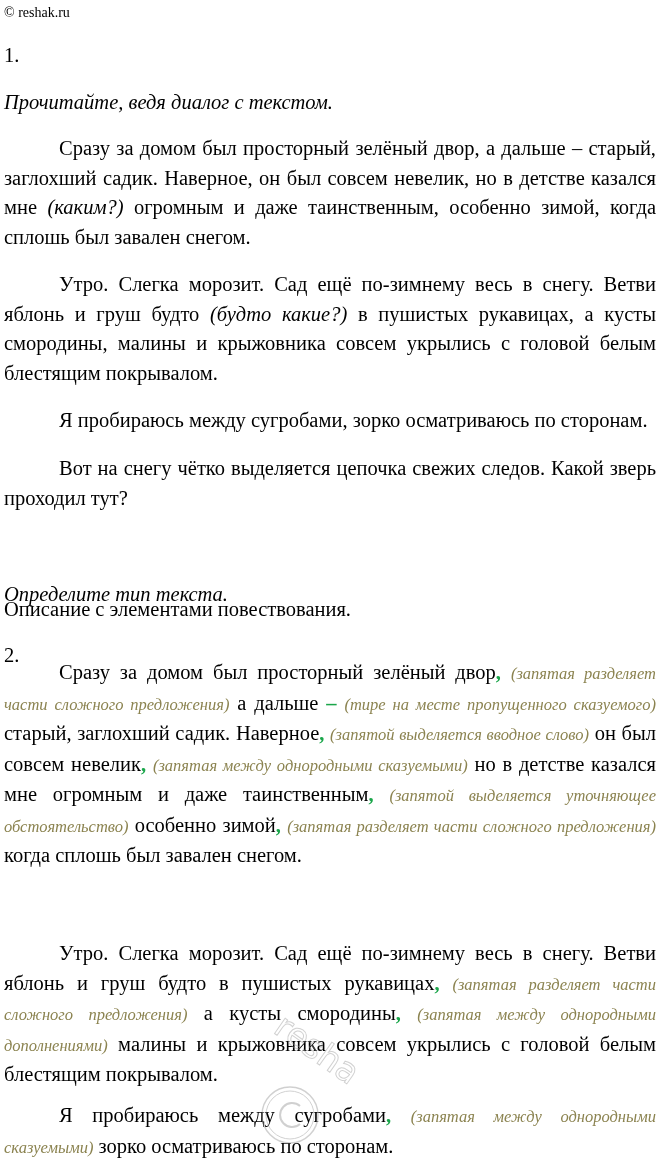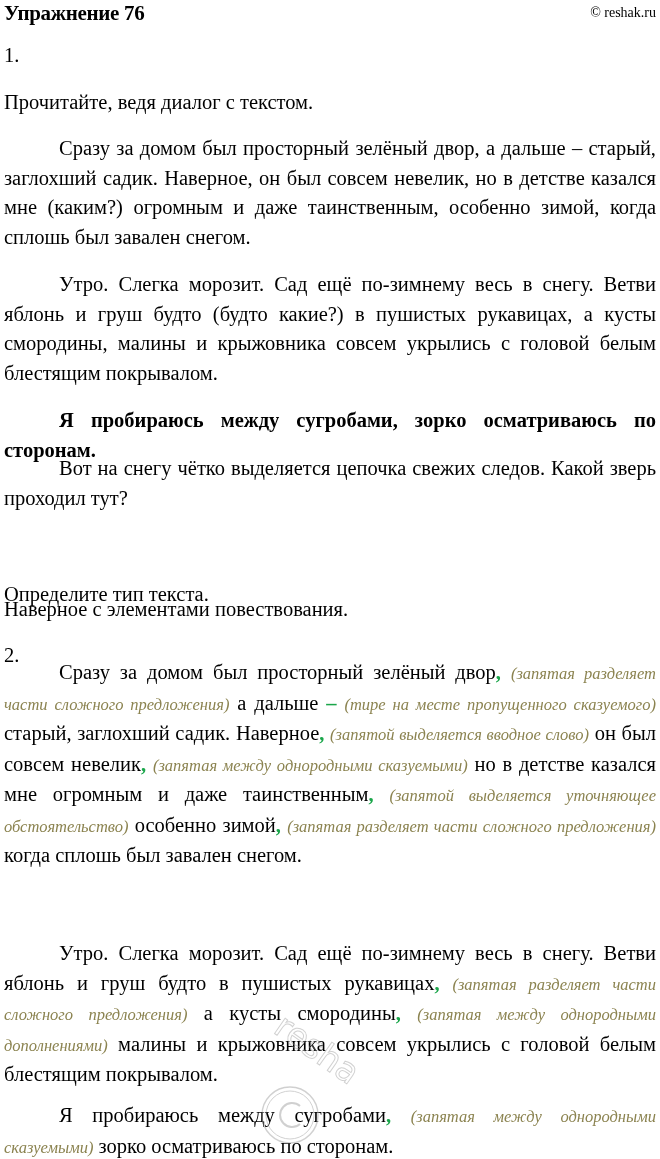--- a/index.html
+++ b/index.html
@@ -10,66 +10,65 @@
   }
   .header {
     position: absolute; left: 4px; right: 4px; top: 0px; height: 26px;
     display: flex; justify-content: space-between; align-items: center;
   }
   .title { font-weight: bold; font-size: 21px; letter-spacing: -0.3px; }
   .site { font-size: 14px; }
   .block { position: absolute; left: 4px; right: 4px; font-size: 20.5px; line-height: 29.5px; }
   .p { text-align: justify; text-indent: 55px; margin: 0; }
   .plain { margin: 0; }
-  .it { }
+  .it { font-style: italic; }
   .note { font-style: italic; color: #8b8350; font-size: 16.5px; }
   .mark { color: #1aa64a; font-weight: bold; }
   .watermark {
     position: absolute; left: 220px; top: 1010px; width: 150px; height: 140px;
     pointer-events: none; opacity: 0.45;
   }
 </style>
 </head>
 <body>
 
 <div class="header">
-  <span class="title">Упражнение 76</span>
   <span class="site">© reshak.ru</span>
 </div>
 
 <div class="block" style="top:41px;">
   <p class="plain">1.</p>
 </div>
 
 <div class="block" style="top:88px;">
   <p class="plain it">Прочитайте, ведя диалог с текстом.</p>
 </div>
 
 <div class="block" style="top:134px;">
   <p class="p"><span>Сразу за домом был просторный зелёный двор, а дальше – старый, заглохший садик. Наверное, он был совсем невелик, но в детстве казался мне </span><span class="it">(каким?)</span><span> огромным и даже таинственным, особенно зимой, когда сплошь был завален снегом.</span></p>
 </div>
 
 <div class="block" style="top:270px;">
   <p class="p"><span>Утро. Слегка морозит. Сад ещё по-зимнему весь в снегу. Ветви яблонь и груш будто </span><span class="it">(будто какие?)</span><span> в пушистых рукавицах, а кусты смородины, малины и крыжовника совсем укрылись с головой белым блестящим покрывалом.</span></p>
 </div>
 
-<div class="block" style="top:406px;font-weight:bold;">
+<div class="block" style="top:406px;">
   <p class="p">Я пробираюсь между сугробами, зорко осматриваюсь по сторонам.</p>
 </div>
 
 <div class="block" style="top:454px;">
   <p class="p">Вот на снегу чётко выделяется цепочка свежих следов. Какой зверь проходил тут?</p>
 </div>
 
 <div class="block" style="top:580px;">
   <p class="plain it">Определите тип текста.</p>
 </div>
 
 <div class="block" style="top:595px;">
-  <p class="plain">Наверное с элементами повествования.</p>
+  <p class="plain">Описание с элементами повествования.</p>
 </div>
 
 <div class="block" style="top:641px;">
   <p class="plain">2.</p>
 </div>
 
 <div class="block" style="top:658px;">
   <p class="p"><span>Сразу за домом был просторный зелёный двор</span><span class="mark">,</span> <span class="note">(запятая разделяет части сложного предложения)</span> <span>а дальше</span> <span class="mark">–</span> <span class="note">(тире на месте пропущенного сказуемого)</span> <span>старый, заглохший садик. Наверное</span><span class="mark">,</span> <span class="note">(запятой выделяется вводное слово)</span> <span>он был совсем невелик</span><span class="mark">,</span> <span class="note">(запятая между однородными сказуемыми)</span> <span>но в детстве казался мне огромным и даже таинственным</span><span class="mark">,</span> <span class="note">(запятой выделяется уточняющее обстоятельство)</span> <span>особенно зимой</span><span class="mark">,</span> <span class="note">(запятая разделяет части сложного предложения)</span> <span>когда сплошь был завален снегом.</span></p>
 </div>
 

